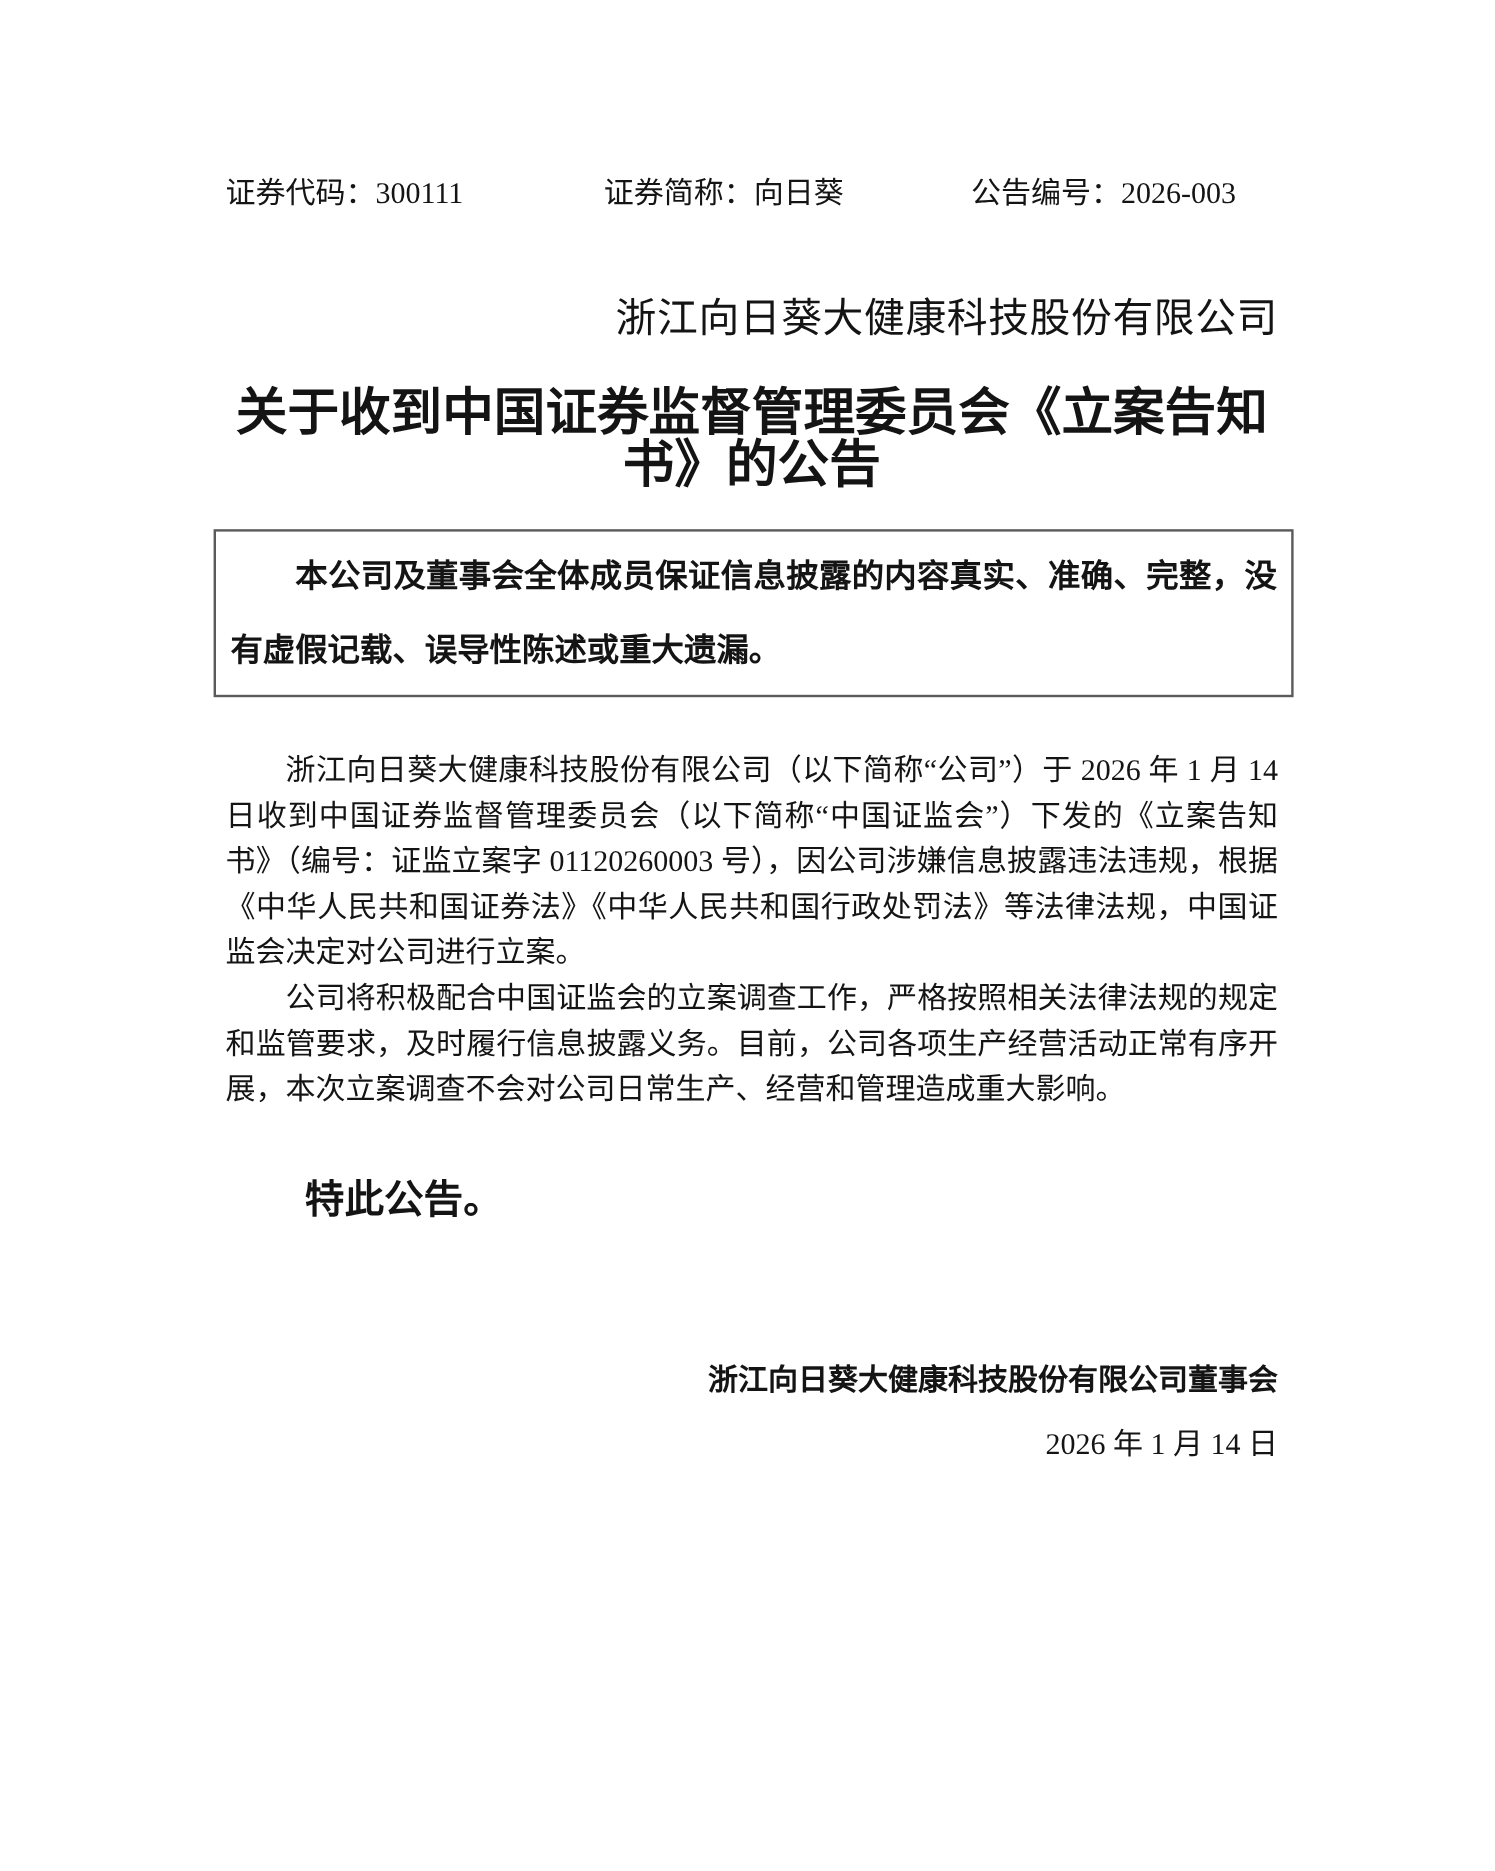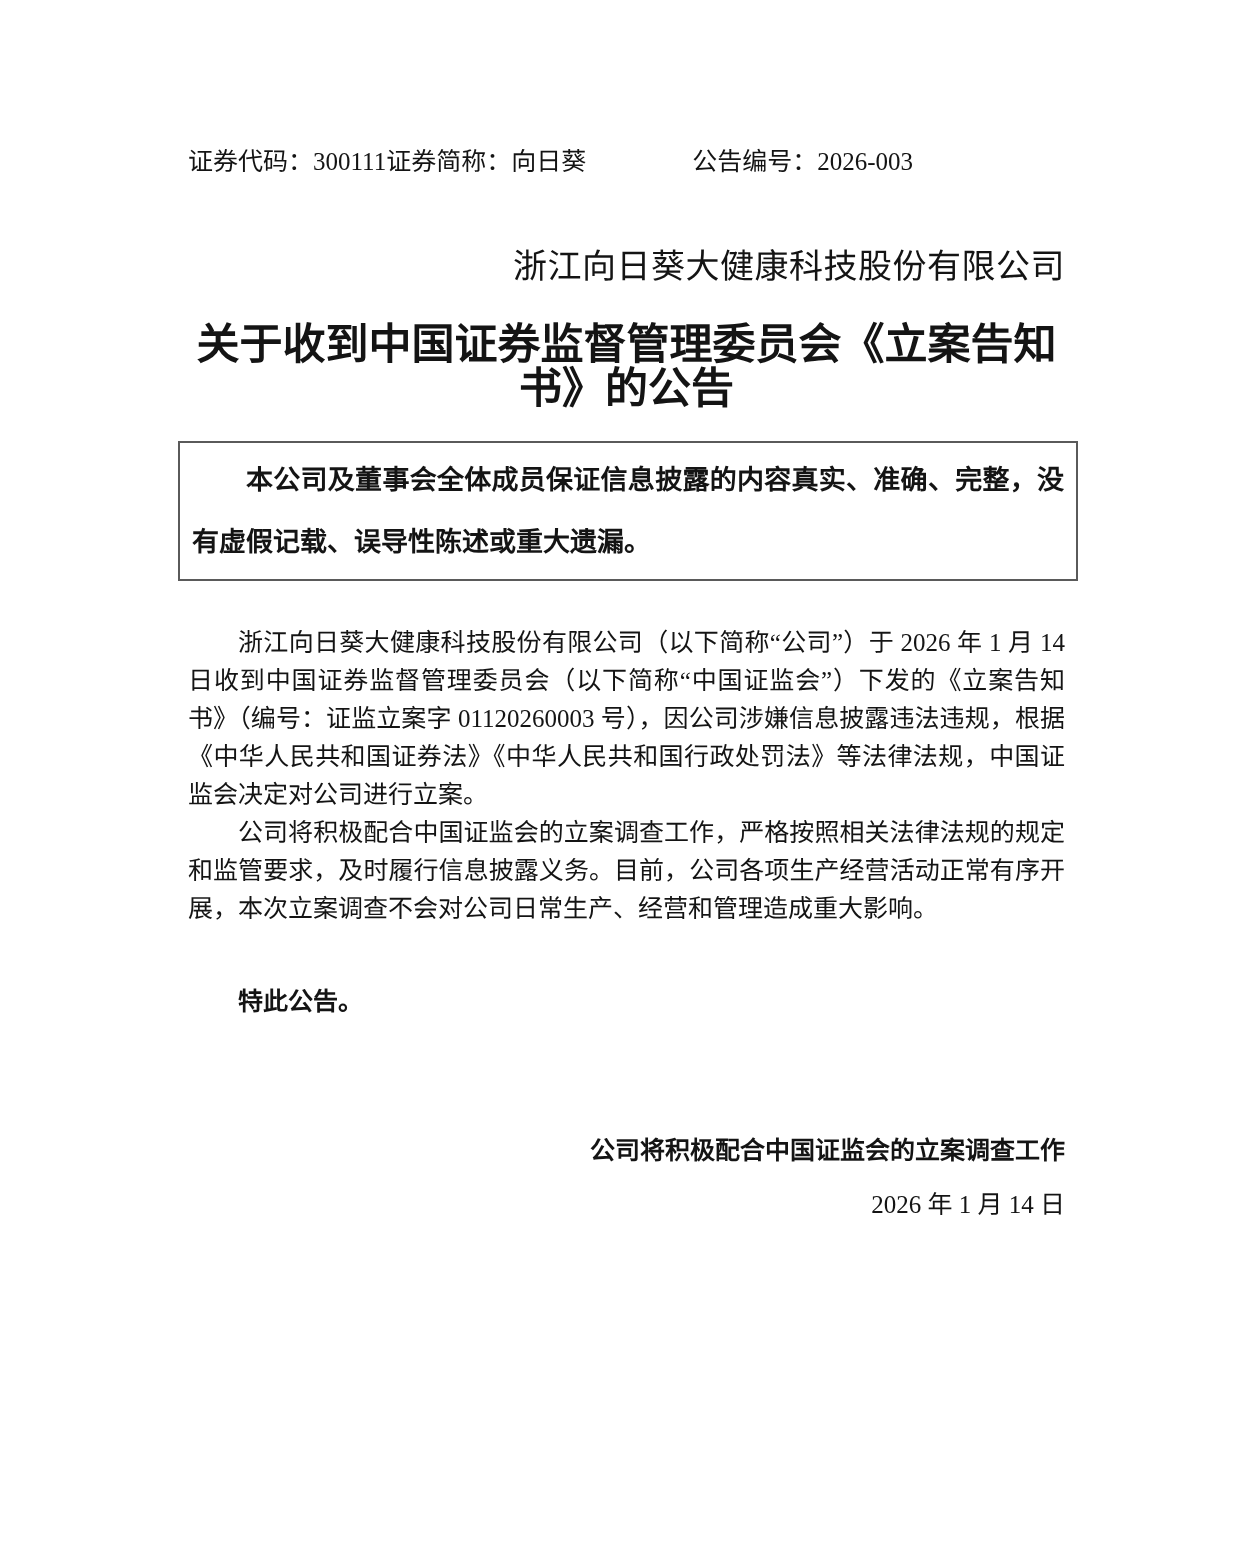--- a/index.html
+++ b/index.html
@@ -19,21 +19,21 @@
     width: 1246px;
     height: 1559px;
     padding: 147px 181px 40px 188px;
   }
   .doc-header {
     display: flex;
     font-size: 25px;
     line-height: 30px;
     white-space: nowrap;
   }
-  .doc-header .h-mid { }
+  .doc-header .h-mid { margin-left: 117px; }
   .doc-header .h-right { margin-left: 106px; }
   .title-company {
     margin: 68px 0 0 0;
     font-size: 34px;
     line-height: 44px;
     font-weight: 400;
     text-align: right;
     letter-spacing: 0.5px;
   }
   .title-subject {
@@ -59,21 +59,21 @@
   .body-para {
     margin: 0;
     font-size: 25px;
     line-height: 38px;
     text-indent: 2em;
     text-align: justify;
   }
   .body-para.first { margin-top: 43px; }
   .closing {
     margin: 49px 0 0 0;
-    font-size: 25px;
+    font-size: 33px;
     font-weight: 700;
     line-height: 49px;
     text-indent: 2em;
   }
   .signature {
     margin-top: 98px;
     text-align: right;
     font-size: 25px;
     line-height: 54px;
   }
@@ -106,17 +106,17 @@
   </div>
 
   <p class="body-para first">浙江向日葵大健康科技股份有限公司（以下简称“公司”）于 2026 年 1 月 14 日收到中国证券监督管理委员会（以下简称“中国证监会”）下发的《立案告知书》（编号：证监立案字 01120260003 号），因公司涉嫌信息披露违法违规，根据《中华人民共和国证券法》《中华人民共和国行政处罚法》等法律法规，中国证监会决定对公司进行立案。</p>
 
   <p class="body-para">公司将积极配合中国证监会的立案调查工作，严格按照相关法律法规的规定和监管要求，及时履行信息披露义务。目前，公司各项生产经营活动正常有序开展，本次立案调查不会对公司日常生产、经营和管理造成重大影响。</p>
 
 
   <p class="closing">特此公告。</p>
 
   <div class="signature">
-    <p class="sig-board">公司将积极配合中国证监会的立案调查工作</p>
+    <p class="sig-board">浙江向日葵大健康科技股份有限公司董事会</p>
     <p class="sig-date">2026 年 1 月 14 日</p>
   </div>
 
 </div>
 
 </body></html>

